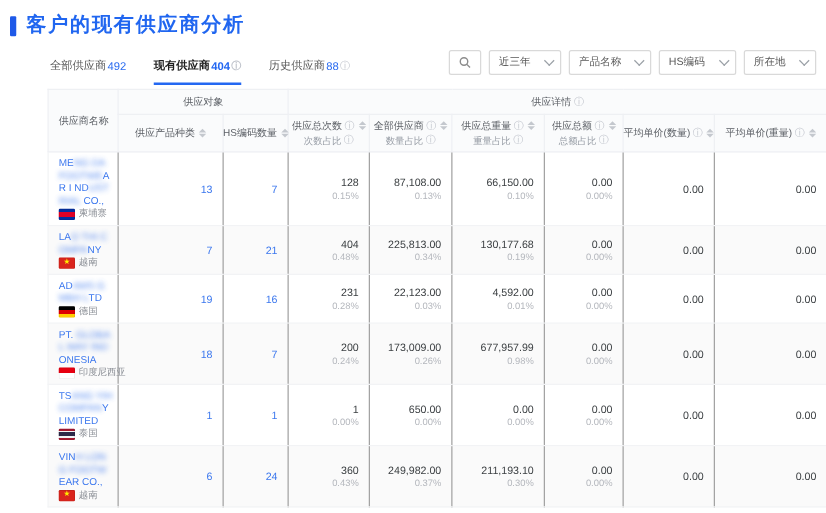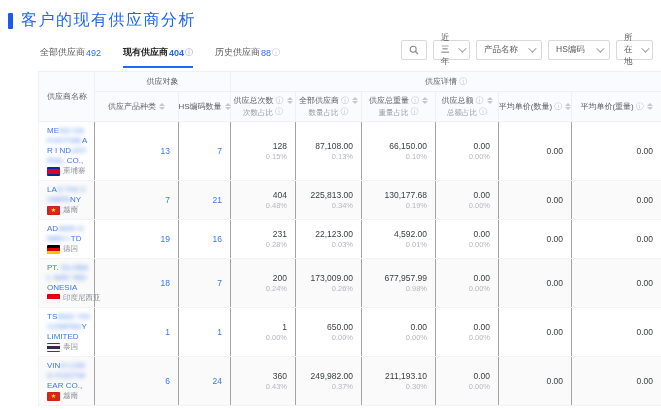--- a/index.html
+++ b/index.html
@@ -1,36 +1,36 @@
 <!DOCTYPE html>
 <html><head>
 <meta charset="utf-8">
 <style>
   html,body{margin:0;padding:0}
   body{width:661px;height:410px;background:#fff;overflow:hidden;position:relative;
        font-family:"Liberation Sans","DejaVu Sans",sans-serif;-webkit-font-smoothing:antialiased}
   
   .title-row{display:flex;align-items:center;gap:8px;padding:10px 8px 0 8px}
   .title-bar{width:5px;height:16px;background:#1e59e8;border-radius:1px;flex:none}
-  .page-title{font-size:16px;font-weight:normal;color:#2066f0;letter-spacing:1.5px}
+  .page-title{font-size:16px;font-weight:bold;color:#2066f0;letter-spacing:1.5px}
   
   .toolbar{display:flex;justify-content:space-between;align-items:flex-end;padding:9px 8px 0 40px}
   .tabs{display:flex;gap:22px;font-size:9px;color:#595959}
   .tab{display:flex;align-items:center;gap:1px;padding-bottom:7px;border-bottom:2px solid transparent;cursor:pointer}
   .tab .count{color:#2b6cf0}
   .tab.active{color:#1f1f1f;font-weight:bold;border-bottom-color:#2468f2}
   .tab.active .count{color:#2468f2}
   .info-i{color:#c0c4cc;font-size:8px;font-style:normal;line-height:1}
   .filters{display:flex;gap:6px;align-items:center;padding-bottom:8px}
   .search-btn{width:26px;height:20px;border:1px solid #d9d9d9;border-radius:2px;background:#fff;
               display:flex;align-items:center;justify-content:center;box-sizing:border-box}
   .select{height:20px;box-sizing:border-box;border:1px solid #d9d9d9;border-radius:2px;background:#fff;
           display:flex;align-items:center;justify-content:space-between;padding:0 7px;
           font-size:8.5px;color:#595959}
-  .sel-narrow{width:37px}.sel-mid{width:66px}.sel-mid2{width:62px}
+  .sel-narrow{width:58px}.sel-mid{width:66px}.sel-mid2{width:62px}
   .chev{width:5px;height:5px;border-right:1px solid #9aa0a6;border-bottom:1px solid #9aa0a6;
         transform:rotate(45deg) translateY(-2px);flex:none;margin-left:8px}
   
   .table-wrap{margin:3px 0 0 38px}
   table{border-collapse:collapse;table-layout:fixed;width:623px}
   thead th{background:#fafbfc;border:1px solid #eef0f3;font-weight:normal;color:#5c6066;padding:3px 3px}
   th.group-h{font-size:8px;text-align:center;padding:4px 2px}
   th.name-h{text-align:left;padding-left:8px;font-size:8px;vertical-align:middle}
   .th-main{display:flex;align-items:center;justify-content:center;gap:2px;white-space:nowrap;font-size:8px;overflow:visible}
   .th-sub{display:flex;align-items:flex-start;justify-content:center;gap:2px;color:#949aa3;font-size:7.5px;margin-top:2px;white-space:nowrap}

